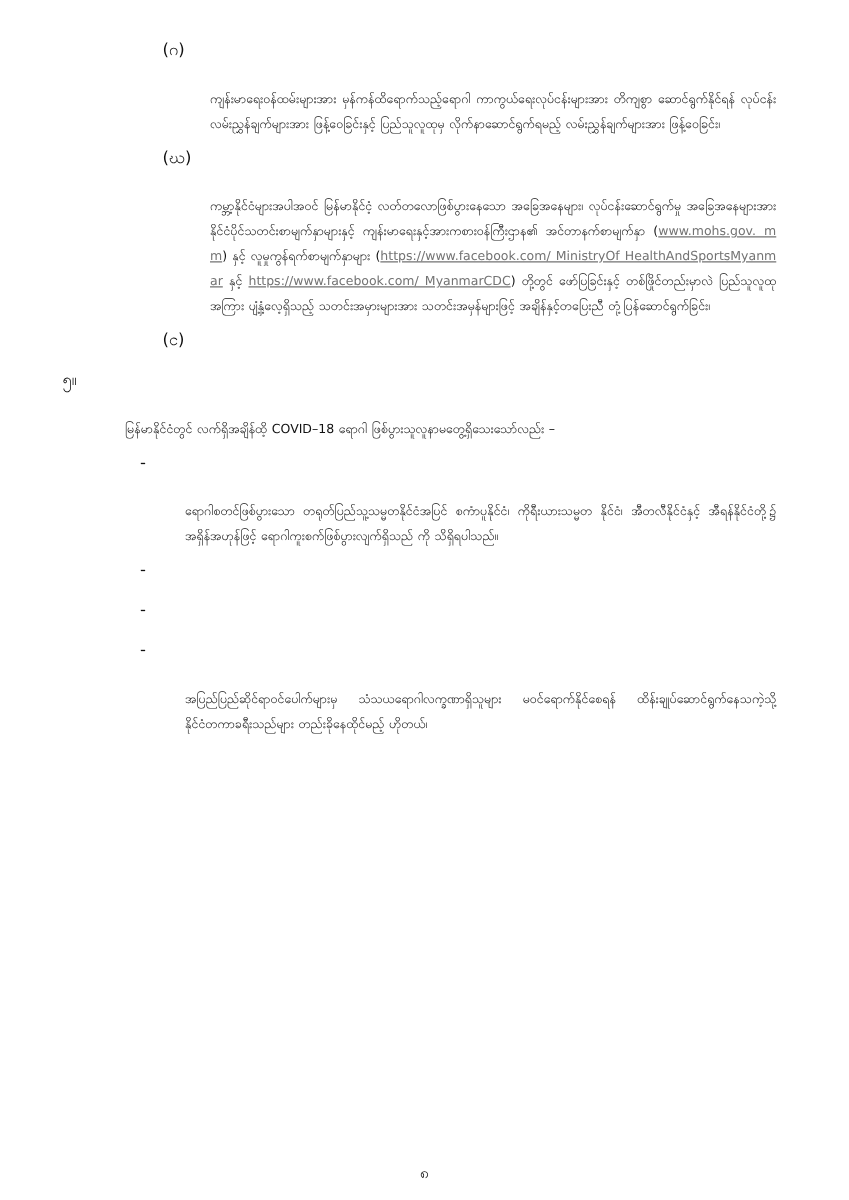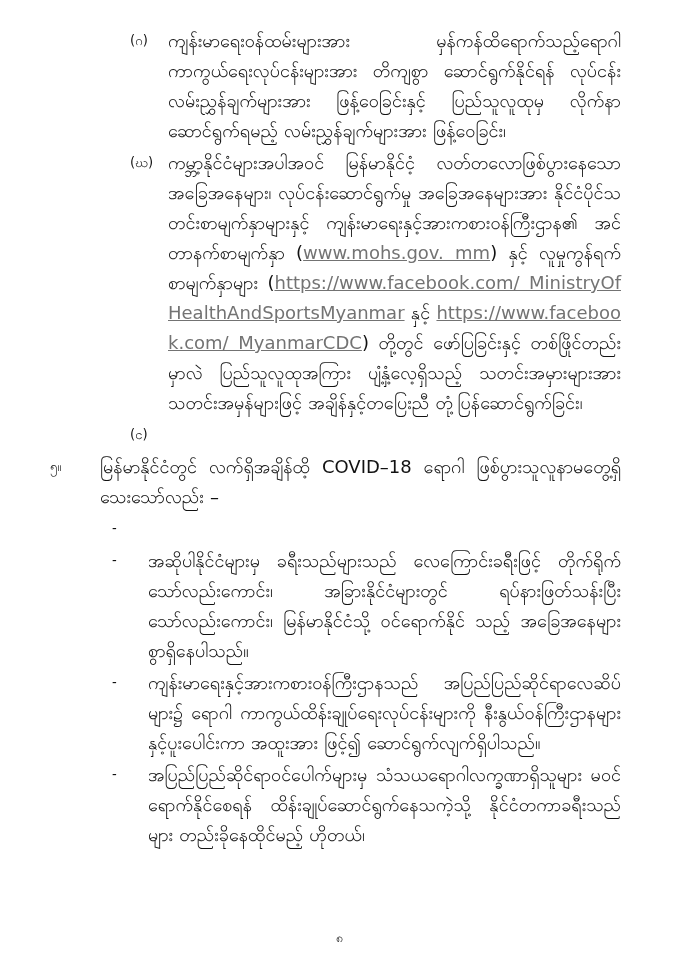--- a/index.html
+++ b/index.html
@@ -31,25 +31,26 @@
   }
   .marker {
     flex: 0 0 auto;
     text-align: left;
     font-size: 13.2px;
     line-height: 30px;
     color: #111;
   }
   .body-text {
     flex: 1 1 auto;
-    font-size: 18px;
-    line-height: 30px;
+    font-size: 10px;
+    line-height: 20px;
     text-align: justify;
     text-justify: inter-word;
     word-spacing: 0.5px;
+    margin-top: 44px;
   }
 
   
   .lvl1 .marker { width: 38px; }
   .lvl1 { padding-left: 94px; padding-right: 22px; }
 
   
   .num-para { padding-left: 14px; padding-right: 22px; }
   .num-para .marker { width: 50px; }
 
@@ -91,30 +92,29 @@
     <div class="marker">(င)</div>
   </div>
 
   <div class="para num-para">
     <div class="marker">၅။</div>
     <div class="body-text">မြန်မာနိုင်ငံတွင် လက်ရှိအချိန်ထိ့ COVID–18 ရောဂါ ဖြစ်ပွားသူလူနာမတွေ့ရှိသေးသော်လည်း –</div>
   </div>
 
   <div class="para dash">
     <div class="marker">-</div>
+    <div class="body-text">ရောဂါစတင်ဖြစ်ပွားသော တရုတ်ပြည်သူ့သမ္မတနိုင်ငံအပြင် စကံာပူနိုင်ငံ၊ ကိုရီးယားသမ္မတ နိုင်ငံ၊ အီတလီနိုင်ငံနှင့် အီရန်နိုင်ငံတို့၌ အရှိန်အဟုန်ဖြင့် ရောဂါကူးစက်ဖြစ်ပွားလျက်ရှိသည် ကို သိရှိရပါသည်။</div>
   </div>
 
   <div class="para dash">
     <div class="marker">-</div>
-    <div class="body-text">အဆိုပါနိုင်ငံများမှ  ခရီးသည်များသည်  လေကြောင်းခရီးဖြင့်  တိုက်ရိုက်သော်လည်းကောင်း၊ အခြားနိုင်ငံများတွင် ရပ်နားဖြတ်သန်းပြီးသော်လည်းကောင်း၊ မြန်မာနိုင်ငံသို့ ဝင်ရောက်နိုင် သည့် အခြေအနေများစွာရှိနေပါသည်။</div>
   </div>
 
   <div class="para dash">
     <div class="marker">-</div>
-    <div class="body-text">ကျန်းမာရေးနှင့်အားကစားဝန်ကြီးဌာနသည်    အပြည်ပြည်ဆိုင်ရာလေဆိပ်များ၌    ရောဂါ ကာကွယ်ထိန်းချုပ်ရေးလုပ်ငန်းများကို   နီးနွယ်ဝန်ကြီးဌာနများနှင့်ပူးပေါင်းကာ   အထူးအား ဖြင့်၍ ဆောင်ရွက်လျက်ရှိပါသည်။</div>
   </div>
 
   <div class="para dash">
     <div class="marker">-</div>
     <div class="body-text">အပြည်ပြည်ဆိုင်ရာဝင်ပေါက်များမှ သံသယရောဂါလက္ခဏာရှိသူများ မဝင်ရောက်နိုင်စေရန် ထိန်းချုပ်ဆောင်ရွက်နေသကဲ့သို့  နိုင်ငံတကာခရီးသည်များ  တည်းခိုနေထိုင်မည့်  ဟိုတယ်၊</div>
   </div>
 
   <div class="pagenum">၈</div>
 </div>
 

